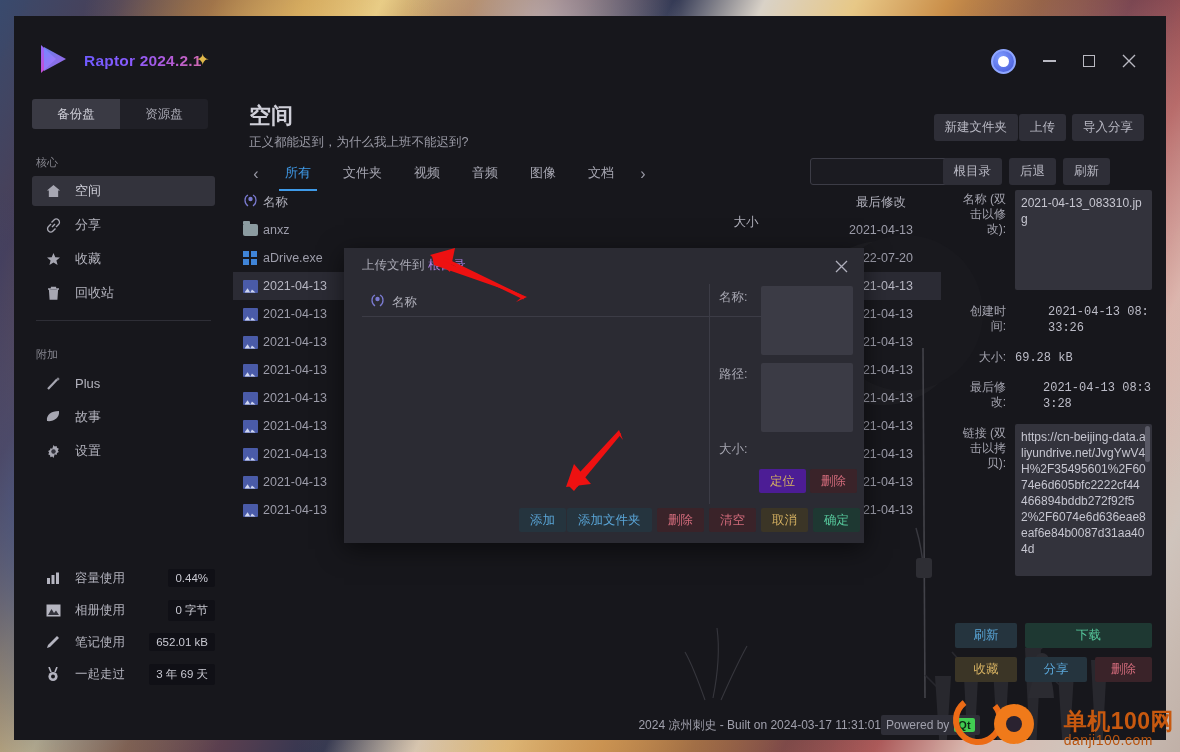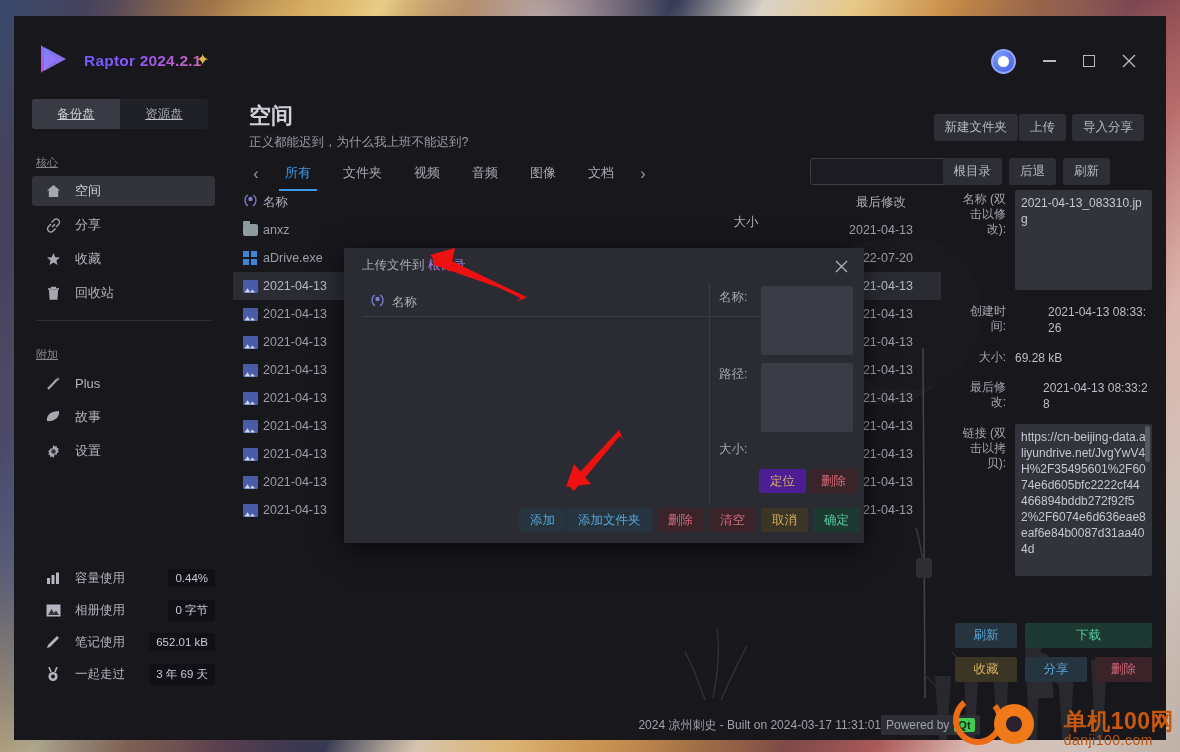--- a/index.html
+++ b/index.html
@@ -84,30 +84,30 @@
   #btn-max .sq { width: 12px; height: 12px; border: 1.5px solid #b9b9c2; }
 
   
   #sidebar {
     position: absolute; left: 0; top: 62px; width: 219px; bottom: 0;
     padding: 0 18px;
   }
   #drive-tabs {
     display: flex; margin-top: 21px;
     background: #202027; border-radius: 3px; overflow: hidden;
-    width: 176px; height: 30px; text-decoration: underline;
+    width: 176px; height: 30px;
   }
   .drive-tab {
     flex: 1; display: flex; align-items: center; justify-content: center;
     font-size: 12.5px; color: #a9a9b4; cursor: default;
   }
   .drive-tab.active { background: #3a3a44; color: #cfcfd8; }
 
   .side-group-label {
-    font-size: 11px; color: #86868f; margin: 26px 0 6px 4px; text-decoration: underline;
+    font-size: 11px; color: #86868f; margin: 26px 0 6px 4px;
   }
   .side-item {
     display: flex; align-items: center; height: 30px;
     padding-left: 9px; border-radius: 3px; margin-bottom: 4px;
     font-size: 13px; color: #b3b3bd; cursor: default;
   }
   .side-item.active { background: #33333c; color: #d4d4de; }
   .side-item .ico {
     width: 24px; margin-right: 10px; display: flex;
     align-items: center; justify-content: center;
@@ -232,21 +232,21 @@
   #detail {
     position: absolute; right: 0; top: 110px; width: 225px; bottom: 38px;
     padding: 0 14px;
     font-size: 12px; color: #a8a8b4;
   }
   .d-row { display: flex; margin-bottom: 12px; }
   .d-label {
     width: 60px; text-align: right; padding-right: 9px;
     color: #a3a3ae; line-height: 15px; padding-top: 2px;
   }
-  .d-value { flex: 1; color: #bdbdc8; line-height: 16px; padding-top: 2px; word-break: break-all; }
+  .d-value { flex: 1; color: #bdbdc8; line-height: 16px; padding-top: 2px; word-break: break-all; font-family: Liberation Mono, monospace; }
   .d-field {
     flex: 1; background: #33333c; border-radius: 2px;
     padding: 5px 6px; color: #c6c6d0; line-height: 16px;
     word-break: break-all; overflow: hidden; position: relative;
   }
   #d-name-field { height: 100px; }
   #d-link-field { height: 152px; }
   #d-link-field .sb {
     position: absolute; right: 2px; top: 2px; width: 5px; height: 36px;
     background: #5a5a66; border-radius: 3px;

